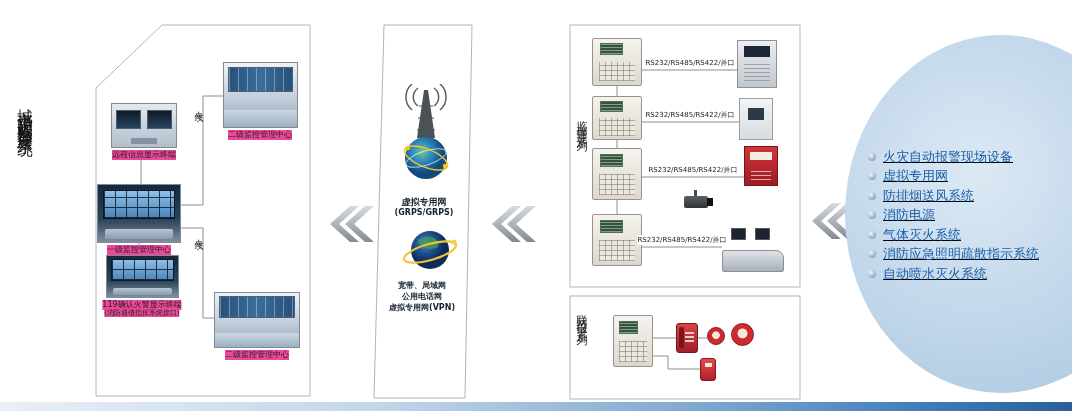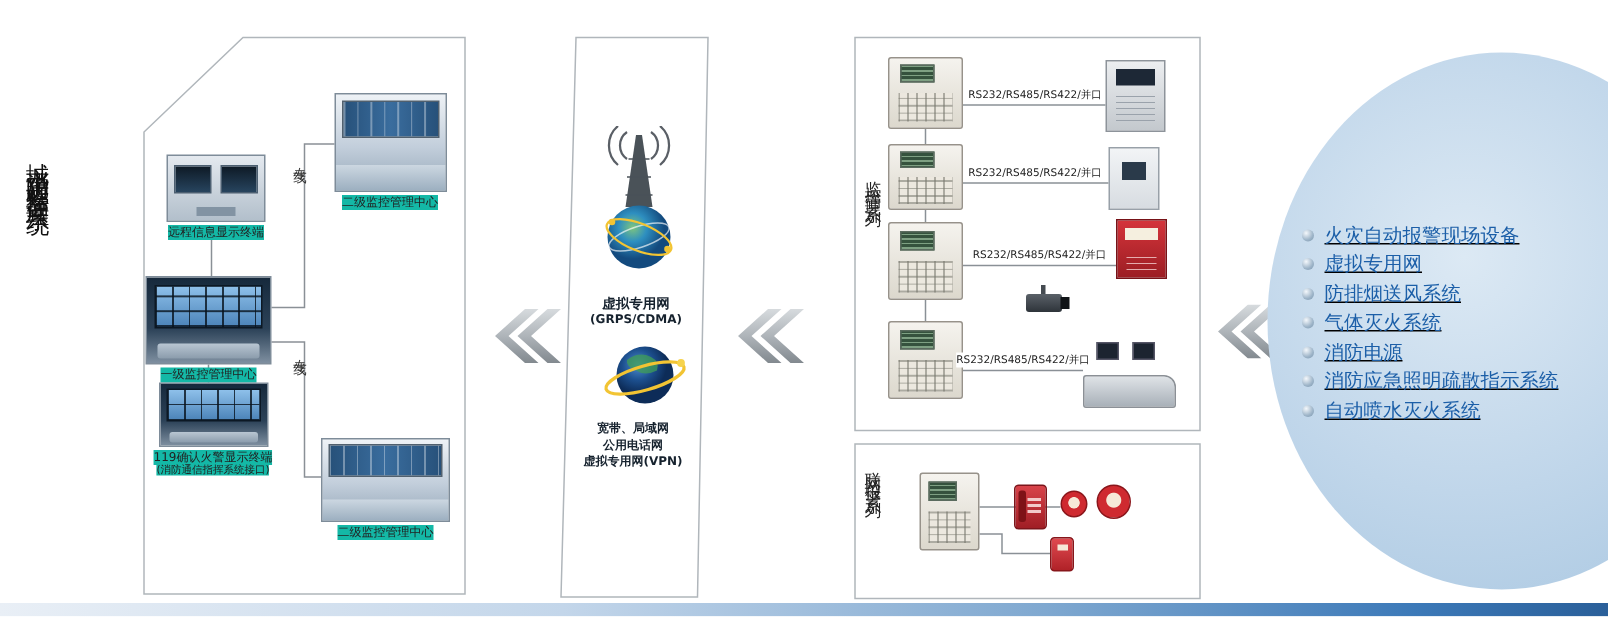--- a/index.html
+++ b/index.html
@@ -8,21 +8,21 @@
   .stage { position:relative; width:1072px; height:411px; background:#fff; overflow:hidden; }
   .abs { position:absolute; }
 
   
   .vlab { position:absolute; writing-mode:vertical-lr; text-orientation:upright; color:#222; }
   .vtitle { left:14px; top:96px; font-size:15.5px; letter-spacing:3px; color:#111; font-weight:500; }
   .series-label { font-size:11px; letter-spacing:4px; color:#222; }
   .zx { font-size:9px; letter-spacing:2px; color:#333; }
 
   
-  .cap { position:absolute; font-size:8px; color:#222; white-space:nowrap; transform:translateX(-50%); background:#14b8a6; line-height:1.2; }
+  .cap { position:absolute; font-size:8px; color:#222; white-space:nowrap; transform:translateX(-50%); background:#ec4899; line-height:1.2; }
   .cap-sm { font-size:7px; }
   .rslabel { position:absolute; font-size:7px; color:#222; white-space:nowrap; transform:translateX(-50%); background:#fff; }
   .nettext { position:absolute; transform:translateX(-50%); font-size:8px; font-weight:bold; color:#16222e; white-space:nowrap; }
   .nettext-big { font-size:9px; }
 
   
   .photo { position:absolute; border:1px solid #7e8c99; overflow:hidden; }
   .photo.remote { background:linear-gradient(180deg,#e4e9ef,#b2bfcb); }
   .remote .scr { position:absolute; top:13%; width:38%; height:46%; background:linear-gradient(#0e1a26,#27445e); border:1px solid #4c5f71; }
   .remote .scr.a { left:7%; } .remote .scr.b { right:7%; }
@@ -171,21 +171,21 @@
         <line x1="30" y1="34" x2="46" y2="34"></line>
         <line x1="29" y1="46" x2="47" y2="46"></line>
     </g>
     <circle cx="38" cy="74" r="21" fill="url(#earthg)"></circle>
     <ellipse cx="38" cy="74" rx="21" ry="7" fill="none" stroke="#ffffff" stroke-width="1" opacity="0.65" transform="rotate(-18 38 74)"></ellipse>
     <ellipse cx="38" cy="74" rx="23" ry="9" fill="none" stroke="#f2c433" stroke-width="1.5" transform="rotate(22 38 74)"></ellipse>
     <circle cx="20" cy="64" r="2.2" fill="#f2c433"></circle>
       <circle cx="57" cy="82" r="2.2" fill="#f2c433"></circle>
   </svg>
   <div class="nettext nettext-big" style="left:424px;top:196px">虚拟专用网</div>
-  <div class="nettext" style="left:424px;top:208px">(GRPS/CDMA)</div>
+  <div class="nettext" style="left:424px;top:208px">(GRPS/GRPS)</div>
 
   <svg class="abs" style="left:400px;top:224px" width="60" height="52" viewBox="0 0 60 52">
     <defs>
       <radialGradient id="earthg2" cx="38%" cy="32%">
         <stop offset="0%" stop-color="#4f8fd0"></stop>
           <stop offset="55%" stop-color="#1c4f8e"></stop>
           <stop offset="100%" stop-color="#0d2c58"></stop>
       </radialGradient>
     </defs>
     <circle cx="30" cy="26" r="19" fill="url(#earthg2)"></circle>
@@ -302,28 +302,28 @@
     <div class="sys-item">
       <span class="bullet"></span>
       <span class="txt">虚拟专用网</span>
     </div>
     <div class="sys-item">
       <span class="bullet"></span>
       <span class="txt">防排烟送风系统</span>
     </div>
     <div class="sys-item">
       <span class="bullet"></span>
+      <span class="txt">消防电源</span>
+    </div>
+    <div class="sys-item">
+      <span class="bullet"></span>
       <span class="txt">气体灭火系统</span>
     </div>
     <div class="sys-item">
       <span class="bullet"></span>
-      <span class="txt">消防电源</span>
-    </div>
-    <div class="sys-item">
-      <span class="bullet"></span>
       <span class="txt">消防应急照明疏散指示系统</span>
     </div>
     <div class="sys-item">
       <span class="bullet"></span>
       <span class="txt">自动喷水灭火系统</span>
     </div>
   </div>
 
   <div class="bottombar"></div>
 

